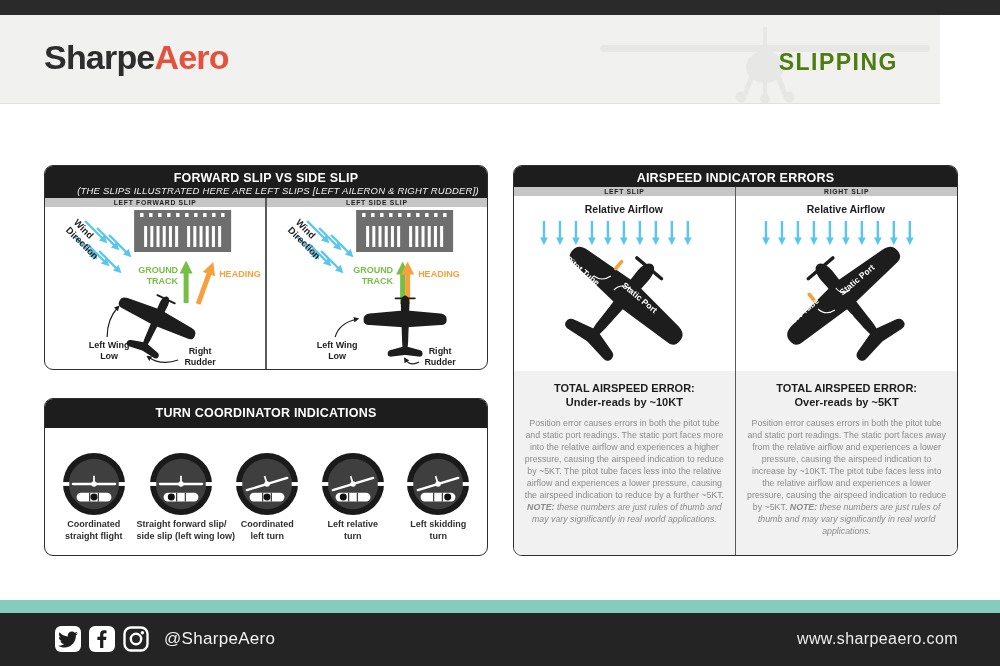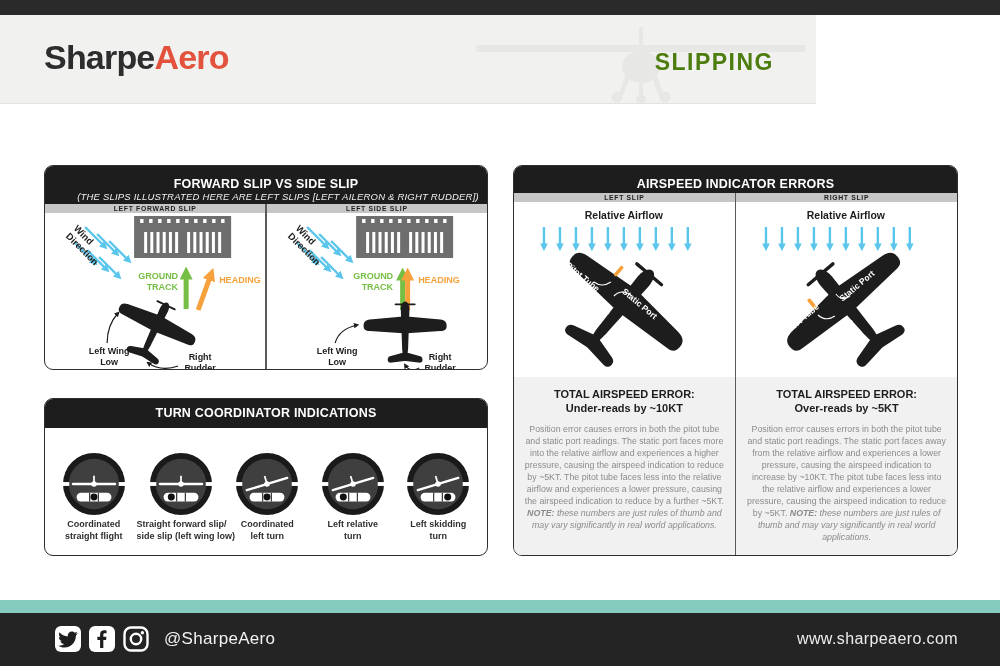--- a/index.html
+++ b/index.html
@@ -1,30 +1,30 @@
 <!DOCTYPE html>
 <html><head>
 <meta charset="utf-8">
 <style>
   html,body{margin:0;padding:0;}
   body{width:1000px;height:666px;position:relative;overflow:hidden;background:#ffffff;
        font-family:"Liberation Sans",sans-serif;color:#1d1d1d;}
   .topbar{position:absolute;top:0;left:0;width:1000px;height:15px;background:#2a2a2a;}
-  .header{position:absolute;top:15px;left:0;width:816px;height:88px;background:#f1f1f0;border-bottom:1px solid #e2e2e1;}
+  .header{position:absolute;top:15px;left:0;width:940px;height:88px;background:#f1f1f0;border-bottom:1px solid #e2e2e1;}
   .watermark{position:absolute;right:10px;top:8px;width:330px;height:80px;overflow:hidden;}
   .logo{position:absolute;left:44px;top:23px;font-size:34px;font-weight:700;letter-spacing:-0.8px;color:#2d2d2d;}
   .logo .aero{color:#e2523c;}
   .page-title{position:absolute;right:42px;top:34px;font-size:23px;font-weight:700;letter-spacing:1.5px;color:#4d7c0f;}
 
   .panel{position:absolute;border:1.5px solid #2e2e2e;border-radius:9px;overflow:hidden;background:#fff;
          display:flex;flex-direction:column;box-sizing:border-box;}
   #panel-slip{left:44px;top:165px;width:444px;height:205px;}
   #panel-turn{left:44px;top:398px;width:444px;height:158px;}
   #panel-air{left:513px;top:165px;width:445px;height:391px;}
-  .panel-head{background:#1d1d1d;color:#fff;text-align:center;padding:12px 0 2px;flex:0 0 auto;}
+  .panel-head{background:#1d1d1d;color:#fff;text-align:center;padding:6px 0 2px;flex:0 0 auto;}
   .panel-title{font-size:12.5px;font-weight:700;letter-spacing:0.2px;line-height:13px;}
   .panel-sub{font-size:9.5px;font-style:italic;color:#efefef;letter-spacing:0.2px;line-height:11px;margin-left:24px;}
   .panel-head.single{padding:8px 0;}
   .cols{display:flex;flex:1;min-height:0;}
   .col{flex:1;min-width:0;display:flex;flex-direction:column;}
   .vdiv{width:1.5px;background:#5a5a5a;flex:0 0 auto;}
   .col-head{background:#c6c6c6;color:#1d1d1d;font-size:6.8px;font-weight:700;text-align:center;
             letter-spacing:0.7px;line-height:9px;height:9px;flex:0 0 auto;}
   .diagram{display:block;flex:0 0 auto;}
 

